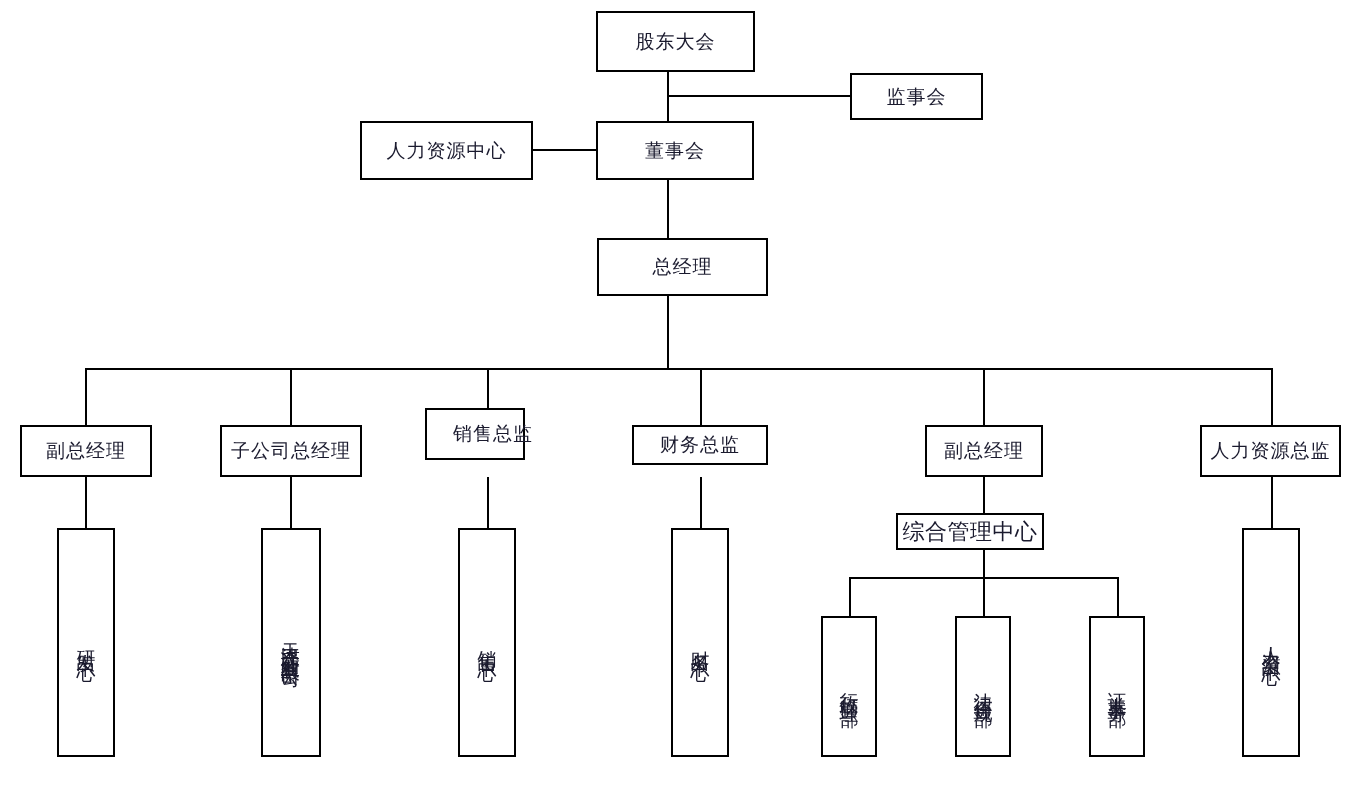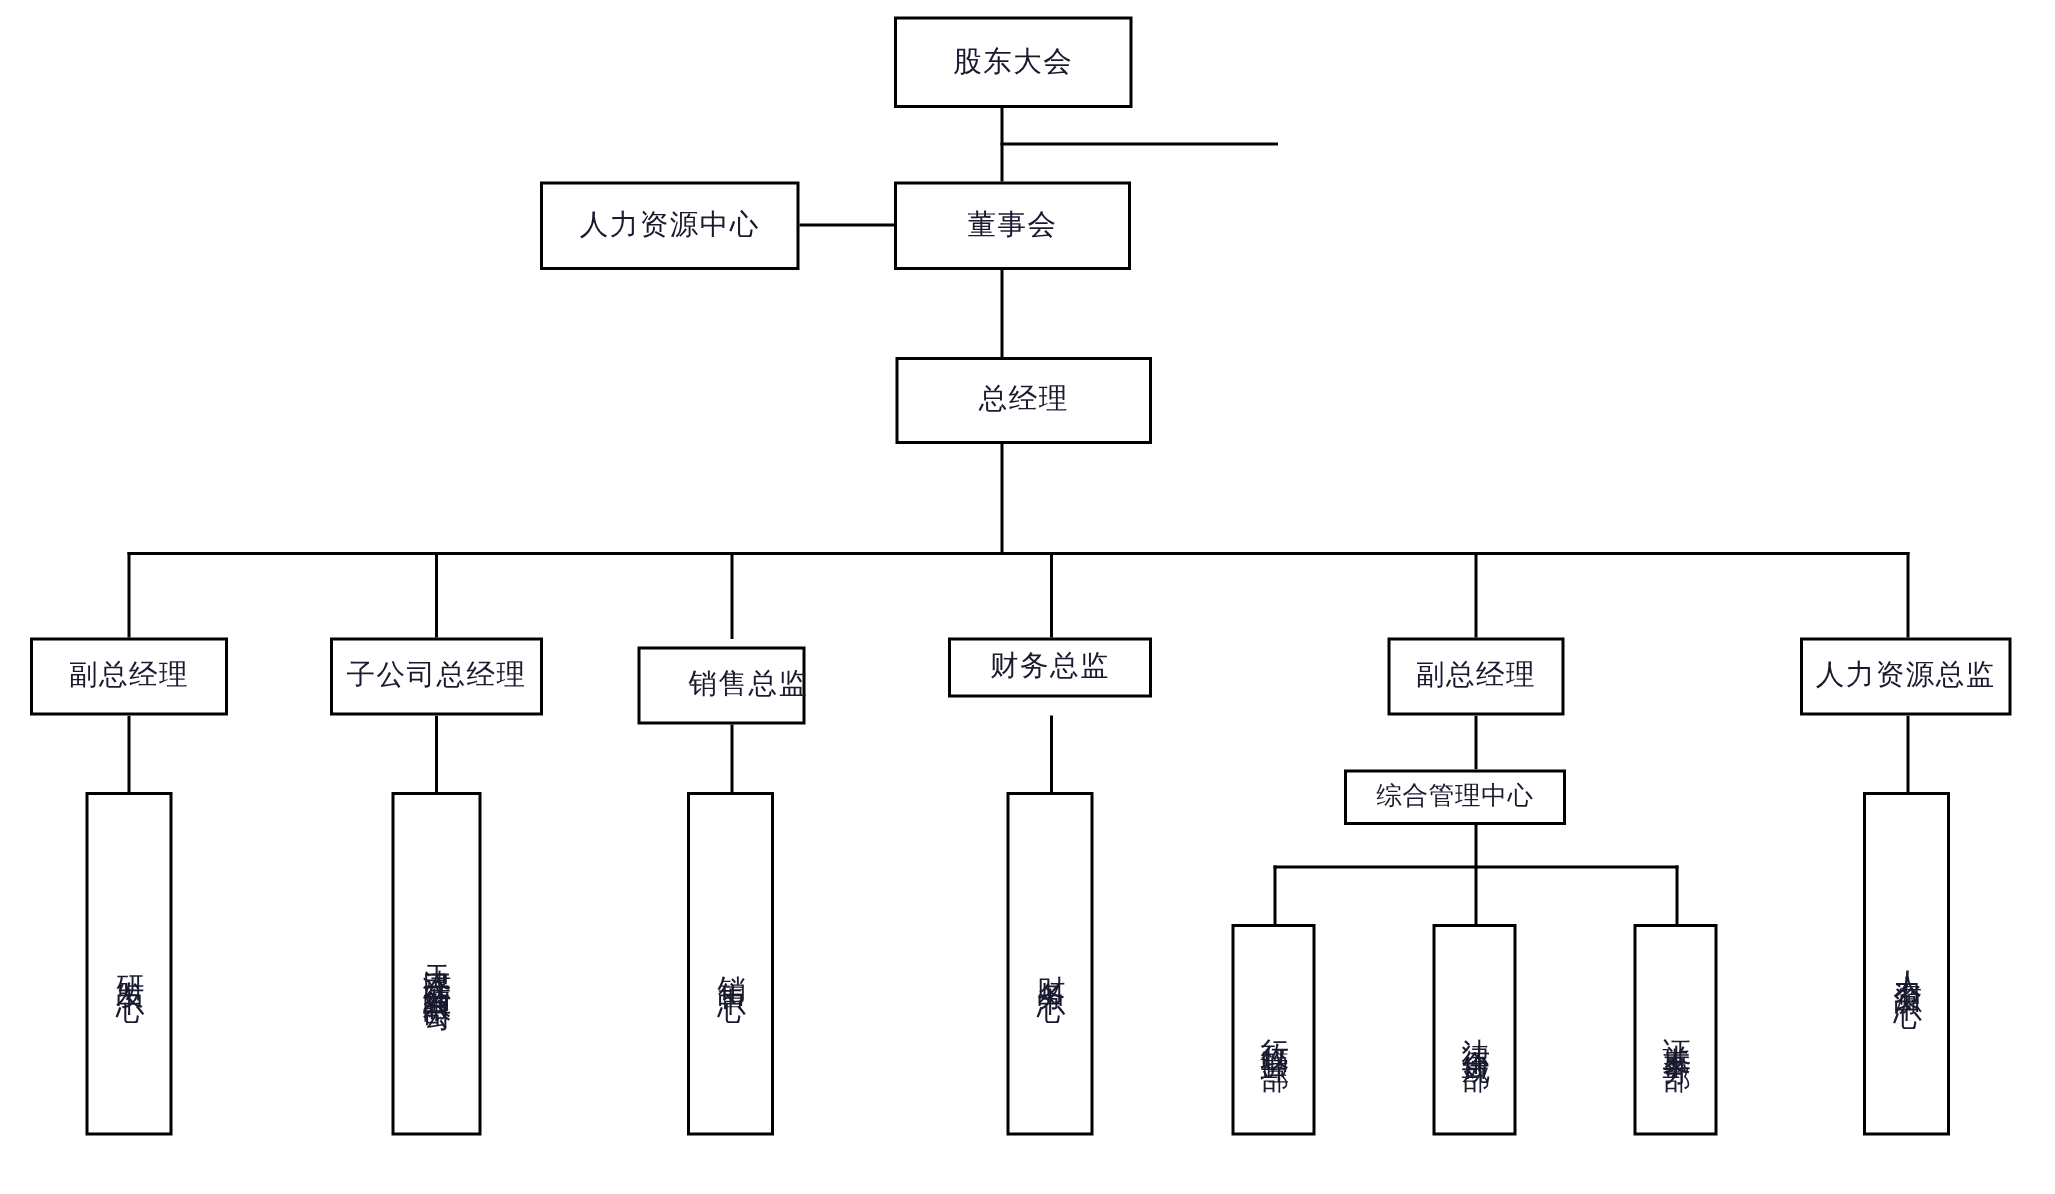--- a/index.html
+++ b/index.html
@@ -31,21 +31,21 @@
     z-index: 3;
   }
   .node .node-label {
     font-size: 19px;
     line-height: 1.15;
     letter-spacing: 1px;
     color: #1a1a2e;
     white-space: nowrap;
   }
   .node.small .node-label {
-    font-size: 17px;
+    font-size: 22px;
     letter-spacing: 0.5px;
   }
   
   .node.vert {
     align-items: center;
     justify-content: center;
   }
   .node.vert .node-label {
     writing-mode: vertical-rl;
     text-orientation: upright;
@@ -101,20 +101,23 @@
   <div class="connector v" style="left:983px; top:549px; height:30px;"></div>
   <div class="connector h" style="left:849px; top:577px; width:270px;"></div>
   <div class="connector v" style="left:849px; top:577px; height:40px;"></div>
   <div class="connector v" style="left:983px; top:577px; height:40px;"></div>
   <div class="connector v" style="left:1117px; top:577px; height:40px;"></div>
 
   <div class="node" style="left:596px; top:11px; width:159px; height:61px;">
     <span class="node-label">股东大会</span>
   </div>
 
+  <div class="node" style="left:850px; top:73px; width:133px; height:47px;">
+    <span class="node-label">监事会</span>
+  </div>
 
   <div class="node" style="left:596px; top:121px; width:158px; height:59px;">
     <span class="node-label">董事会</span>
   </div>
 
   <div class="node" style="left:360px; top:121px; width:173px; height:59px;">
     <span class="node-label">人力资源中心</span>
   </div>
 
   <div class="node" style="left:597px; top:238px; width:171px; height:58px;">
@@ -122,21 +125,21 @@
   </div>
 
   <div class="node" style="left:20px; top:425px; width:132px; height:52px;">
     <span class="node-label">副总经理</span>
   </div>
 
   <div class="node" style="left:220px; top:425px; width:142px; height:52px;">
     <span class="node-label">子公司总经理</span>
   </div>
 
-  <div class="node" style="left:425px; top:431px; width:112px; height:52px;padding-left:36px;">
+  <div class="node" style="left:425px; top:408px; width:100px; height:52px;padding-left:36px;">
     <span class="node-label">销售总监</span>
   </div>
 
   <div class="node" style="left:632px; top:425px; width:136px; height:40px;">
     <span class="node-label">财务总监</span>
   </div>
 
   <div class="node" style="left:925px; top:425px; width:118px; height:52px;">
     <span class="node-label">副总经理</span>
   </div>

